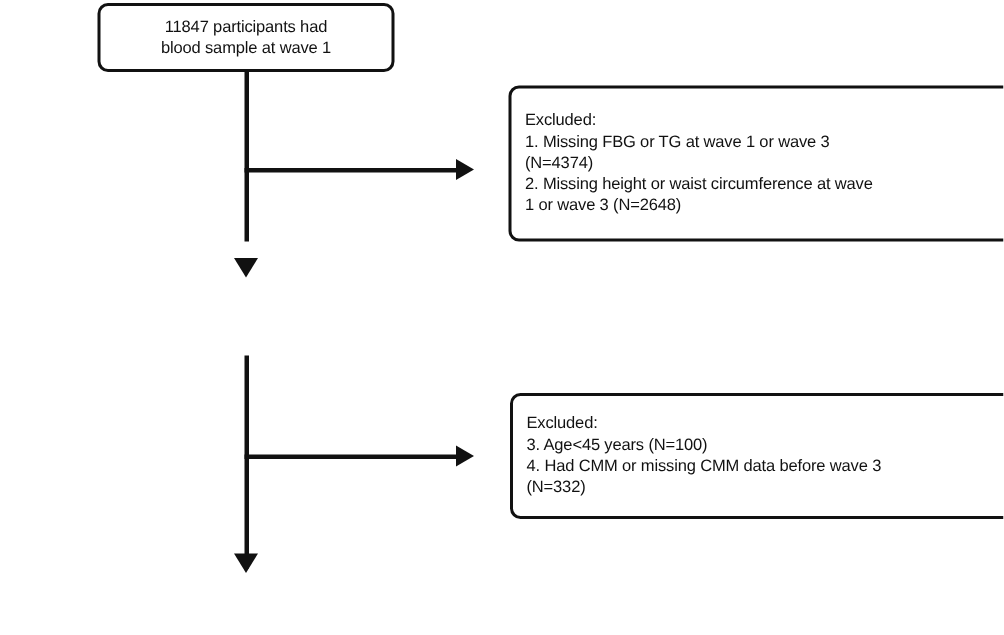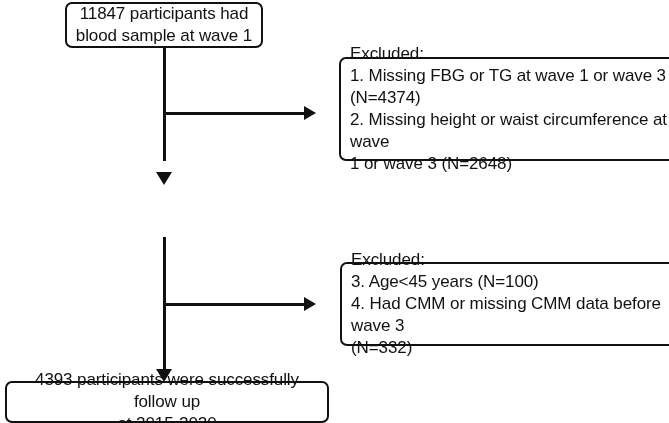--- a/index.html
+++ b/index.html
@@ -33,21 +33,21 @@
   .flowbox.centered {
     align-items: center;
     text-align: center;
   }
   .flowbox.lefted {
     align-items: flex-start;
     text-align: left;
     margin-left: 24px;
   }
   .boxtext {
-    font-size: 17px;
+    font-size: 11px;
     line-height: 1.30;
     white-space: pre-line;
     letter-spacing: -0.1px;
   }
   .flowbox.lefted .boxtext {
     padding-left: 9px;
     padding-right: 6px;
   }
   .flowbox.centered .boxtext {
     padding: 0 8px;
@@ -128,18 +128,14 @@
   </div>
 
 
   <div class="flowbox lefted" id="box-excluded-2">
     <div class="boxtext">Excluded:
 3. Age&lt;45 years (N=100)
 4. Had CMM or  missing CMM data before wave 3
 (N=332)</div>
   </div>
 
-  <div class="flowbox centered" id="box-cohort-followup">
-    <div class="boxtext">4393 participants were successfully follow up
-at 2015-2020</div>
-  </div>
 
 </div>
 
 </body></html>

